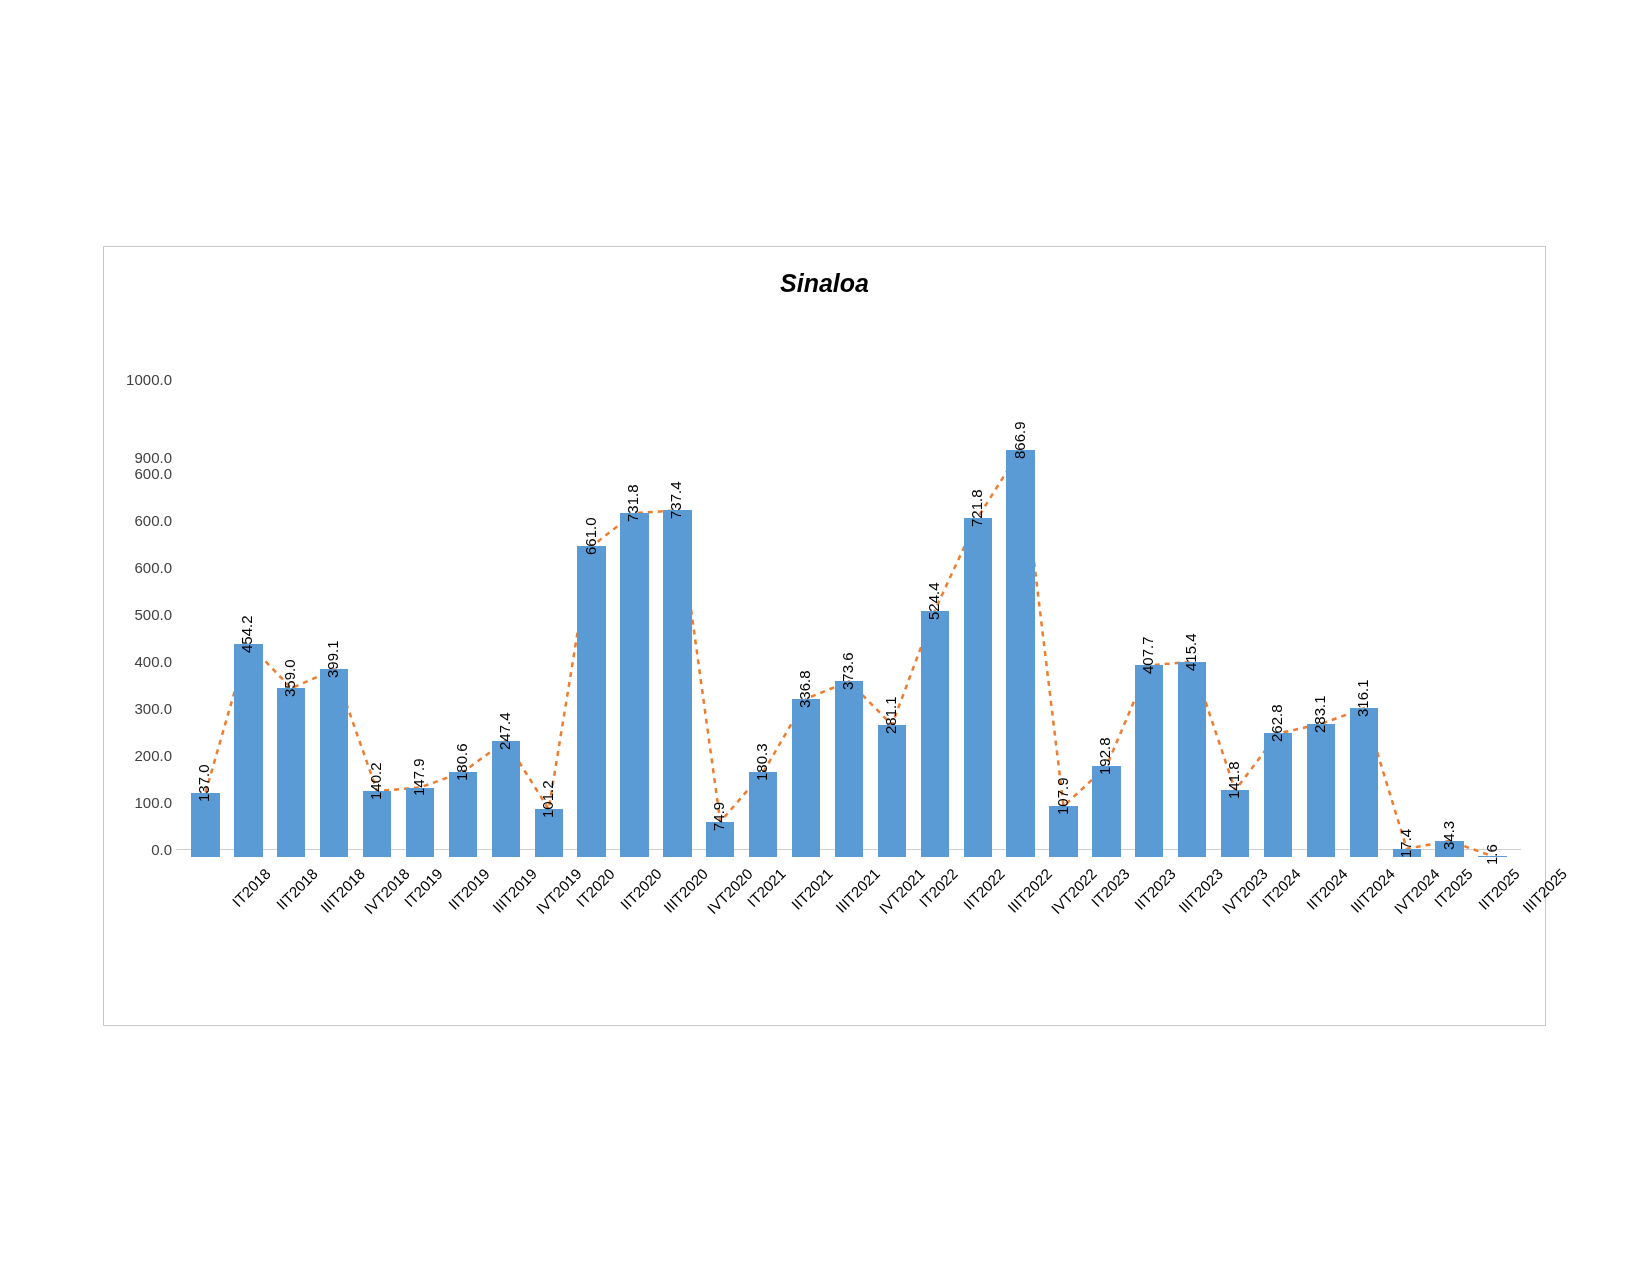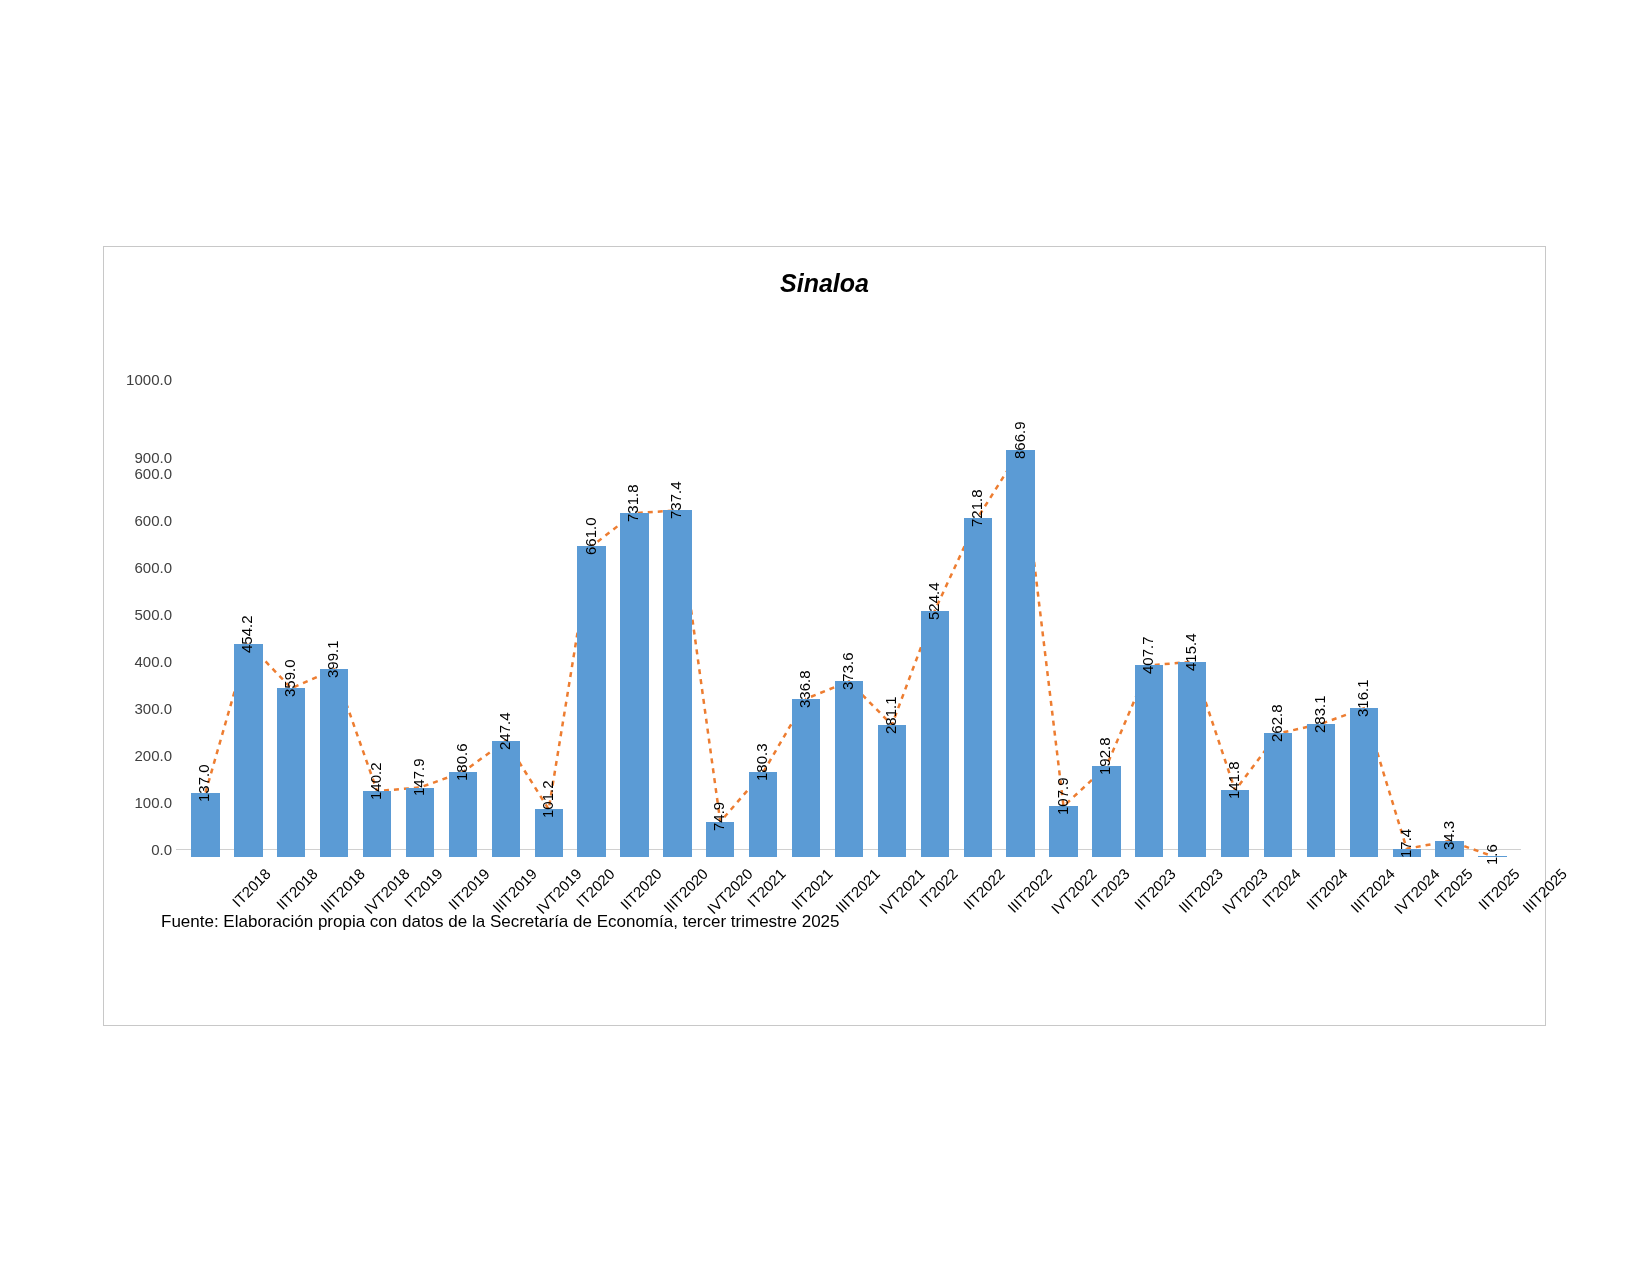--- a/index.html
+++ b/index.html
@@ -240,17 +240,16 @@
         <div class="cat-label" style="left: 1061.13px; top: 4px;">IT2024</div>
         <div class="cat-label" style="left: 1104.03px; top: 4px;">IIT2024</div>
         <div class="cat-label" style="left: 1146.94px; top: 4px;">IIIT2024</div>
         <div class="cat-label" style="left: 1189.84px; top: 4px;">IVT2024</div>
         <div class="cat-label" style="left: 1232.74px; top: 4px;">IT2025</div>
         <div class="cat-label" style="left: 1275.65px; top: 4px;">IIT2025</div>
         <div class="cat-label" style="left: 1318.55px; top: 4px;">IIIT2025</div>
       </div>
 
     <div id="footnotes">
-      <span class="fline">Fuente: Elaboración propia con datos de la Secretaría de Economía, tercer trimestre 2025</span>
     </div>
 
   </div>
 </div>
 
 </body></html>

